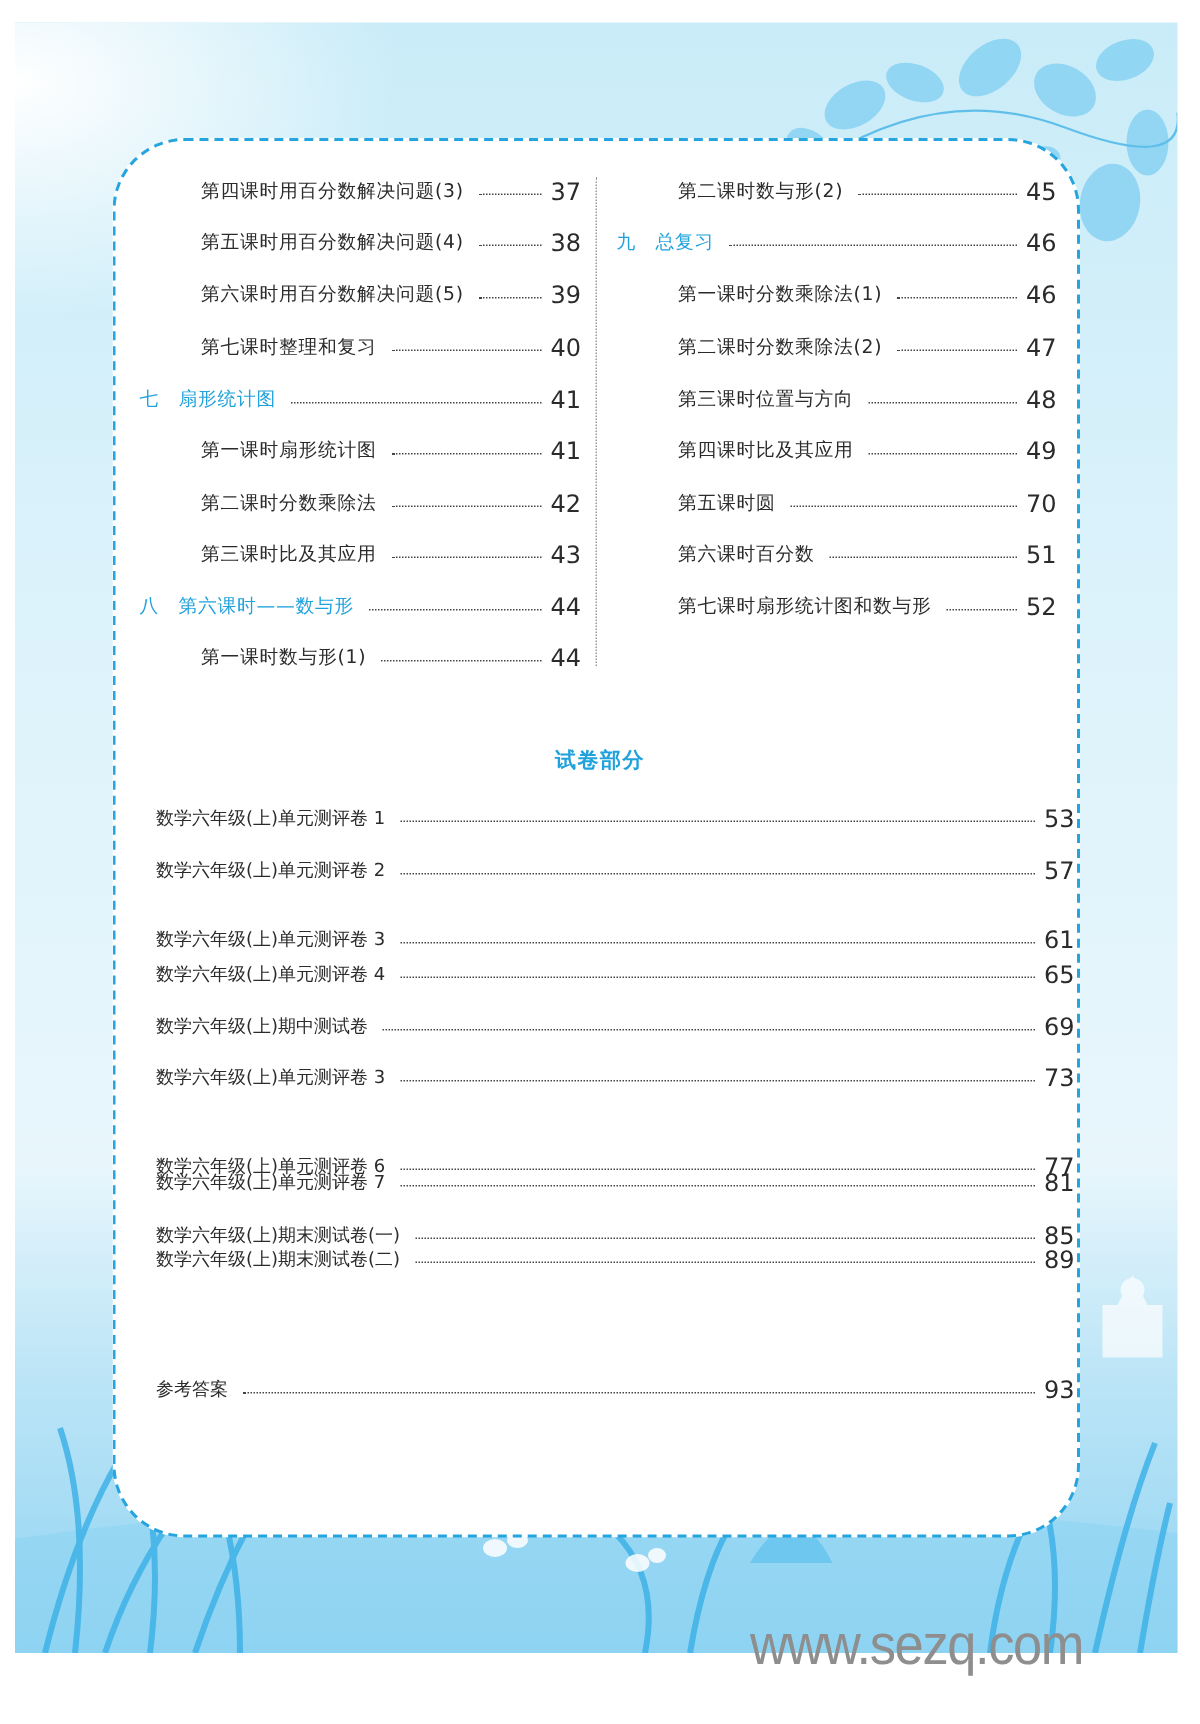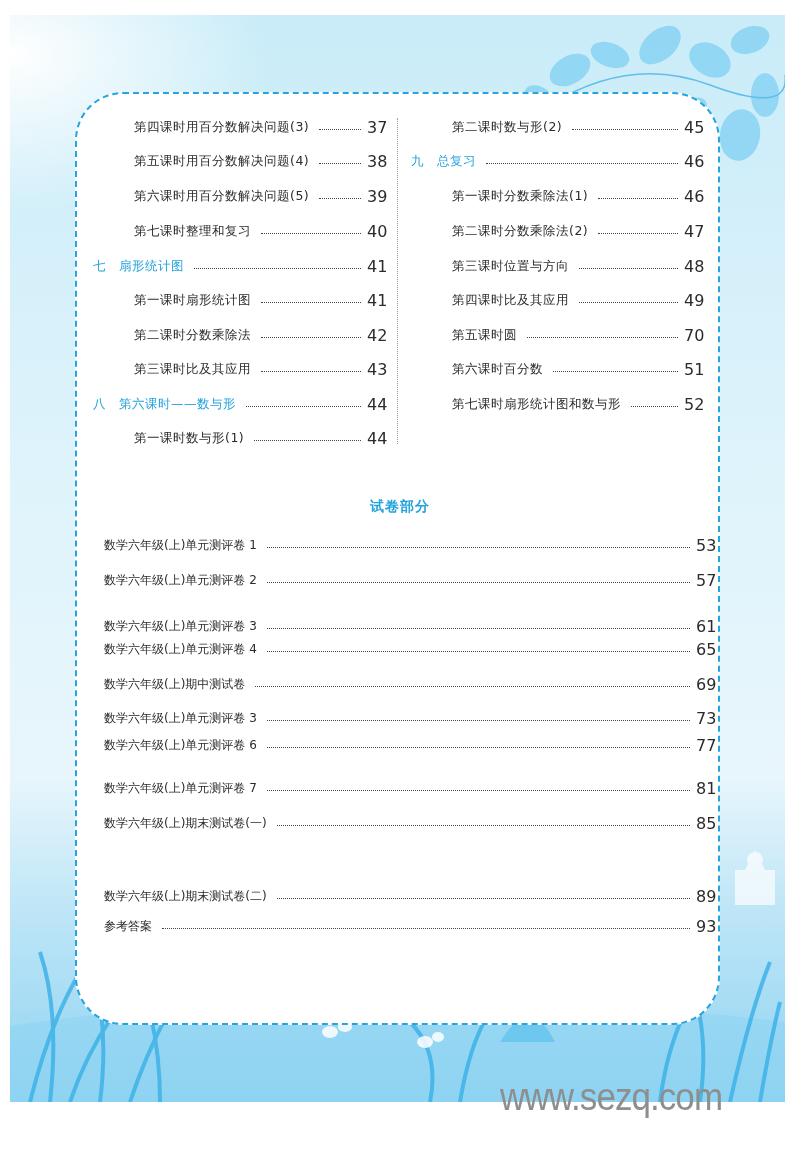--- a/index.html
+++ b/index.html
@@ -257,36 +257,36 @@
 <div class="toc-row exam-row" style="top:674px">
   <span class="title">数学六年级(上)期中测试卷</span>
   <span class="dots"></span>
   <span class="page">69</span>
 </div>
 <div class="toc-row exam-row" style="top:708px">
   <span class="title">数学六年级(上)单元测评卷 3</span>
   <span class="dots"></span>
   <span class="page">73</span>
 </div>
-<div class="toc-row exam-row" style="top:735px">
+<div class="toc-row exam-row" style="top:767px">
   <span class="title">数学六年级(上)单元测评卷 6</span>
   <span class="dots"></span>
   <span class="page">77</span>
 </div>
 <div class="toc-row exam-row" style="top:778px">
   <span class="title">数学六年级(上)单元测评卷 7</span>
   <span class="dots"></span>
   <span class="page">81</span>
 </div>
 <div class="toc-row exam-row" style="top:813px">
   <span class="title">数学六年级(上)期末测试卷(一)</span>
   <span class="dots"></span>
   <span class="page">85</span>
 </div>
-<div class="toc-row exam-row" style="top:886px">
+<div class="toc-row exam-row" style="top:829px">
   <span class="title">数学六年级(上)期末测试卷(二)</span>
   <span class="dots"></span>
   <span class="page">89</span>
 </div>
 
 <div class="toc-row exam-row" style="top:916px">
   <span class="title">参考答案</span>
   <span class="dots"></span>
   <span class="page">93</span>
 </div>

